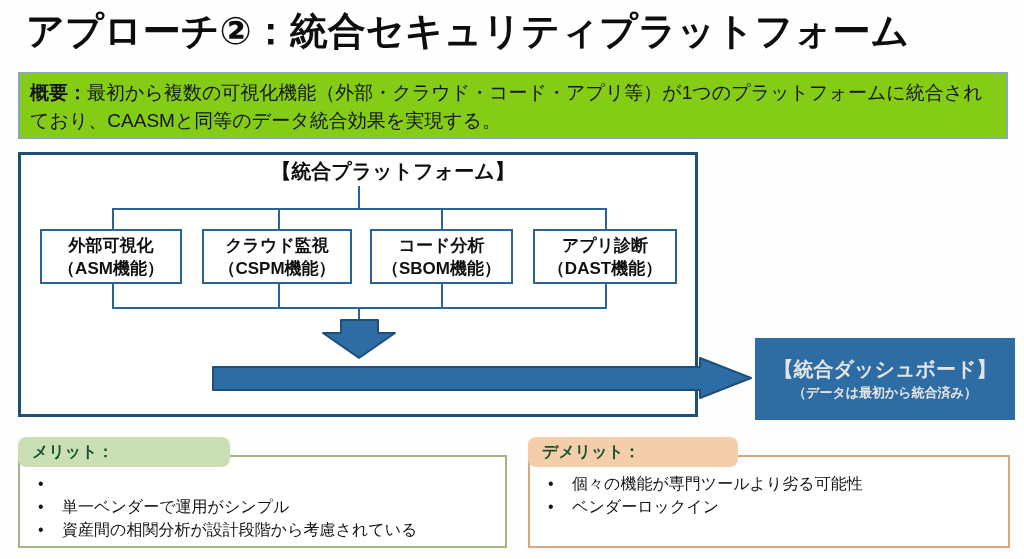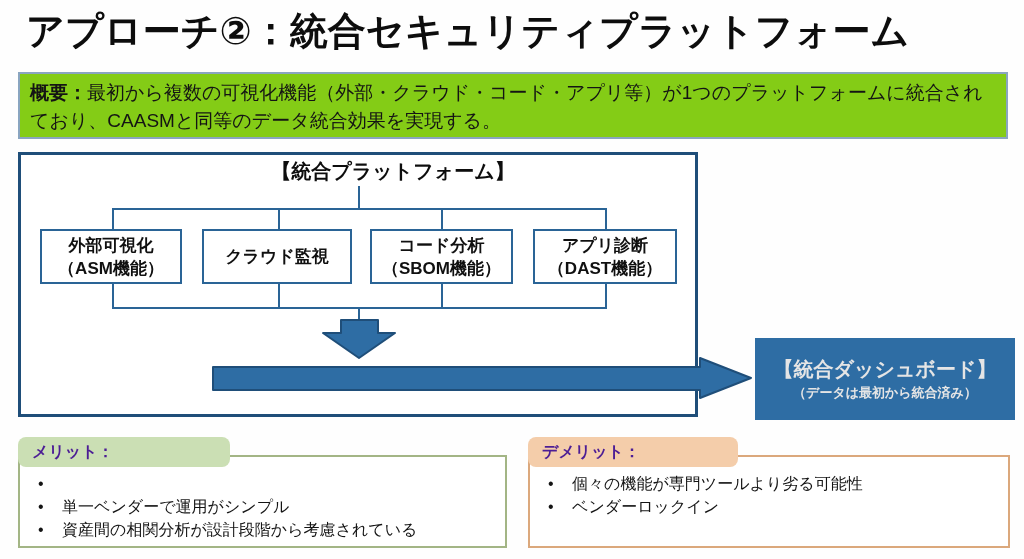--- a/index.html
+++ b/index.html
@@ -59,21 +59,21 @@
   .dashboard{
     position:absolute;left:755px;top:338px;width:260px;height:82px;box-sizing:border-box;
     background:#2e6da4;color:#e5e5e5;display:flex;flex-direction:column;
     align-items:center;justify-content:center;gap:1px;text-align:center;
   }
   .dash-title{font-size:20px;font-weight:800;white-space:nowrap;}
   .dash-sub{font-size:13px;font-weight:600;white-space:nowrap;}
   
   .tab{
     position:absolute;top:437px;height:30px;box-sizing:border-box;border-radius:8px;
-    font-size:16px;font-weight:800;color:#4c1d95;line-height:30px;padding-left:14px;z-index:2;
+    font-size:16px;font-weight:800;color:#14532d;line-height:30px;padding-left:14px;z-index:2;
   }
   .tab.merit{left:18px;width:212px;background:#cbdfb4;}
   .tab.demerit{left:528px;width:210px;background:#f4cdaa;}
   .panel{
     position:absolute;top:455px;height:93px;box-sizing:border-box;background:#ffffff;z-index:1;
     padding:15px 10px 0 14px;
   }
   .panel.merit{left:18px;width:489px;border:2px solid #a3b585;}
   .panel.demerit{left:528px;width:482px;border:2px solid #dba87c;}
   .bullet{display:flex;font-size:16px;line-height:23px;color:#141414;}
@@ -99,20 +99,21 @@
     <div class="conn d2"></div>
     <div class="conn d3"></div>
     <div class="conn d4"></div>
 
     <div class="module m1">
       <div>外部可視化</div>
       <div>（ASM機能）</div>
     </div>
     <div class="module m2">
       <div>クラウド監視</div>
+      <div>（CSPM機能）</div>
     </div>
     <div class="module m3">
       <div>コード分析</div>
       <div>（SBOM機能）</div>
     </div>
     <div class="module m4">
       <div>アプリ診断</div>
       <div>（DAST機能）</div>
     </div>
 

